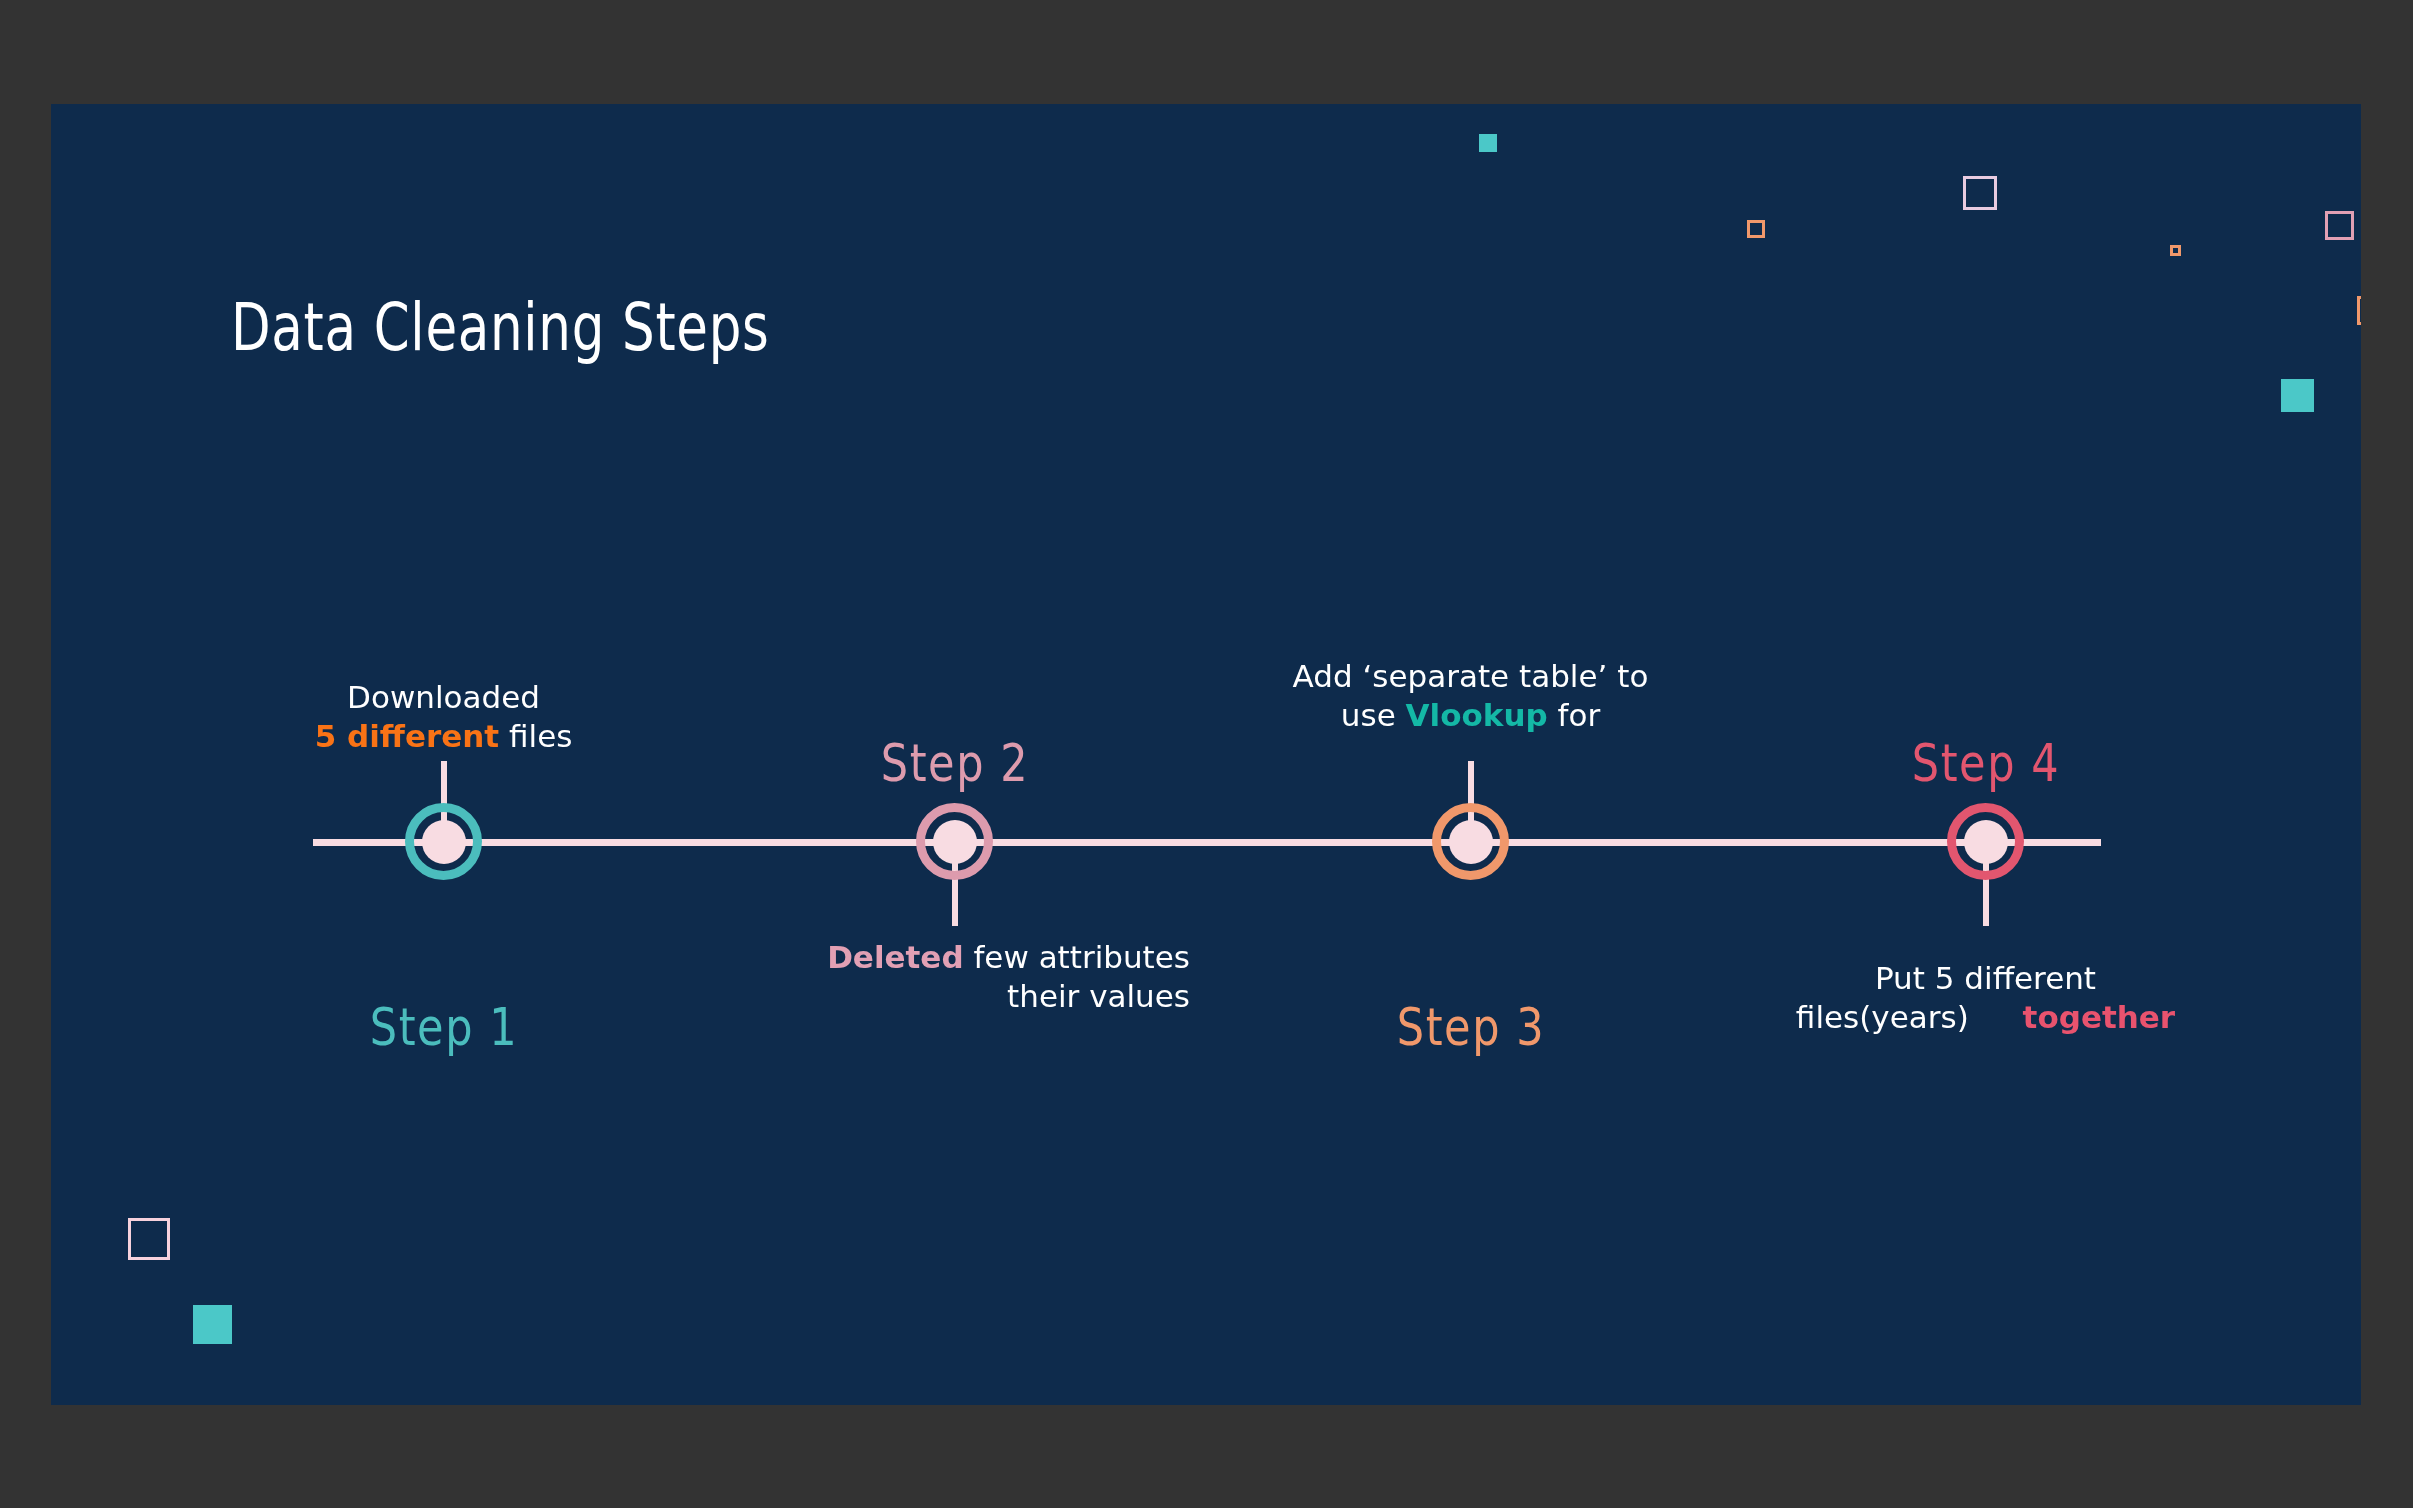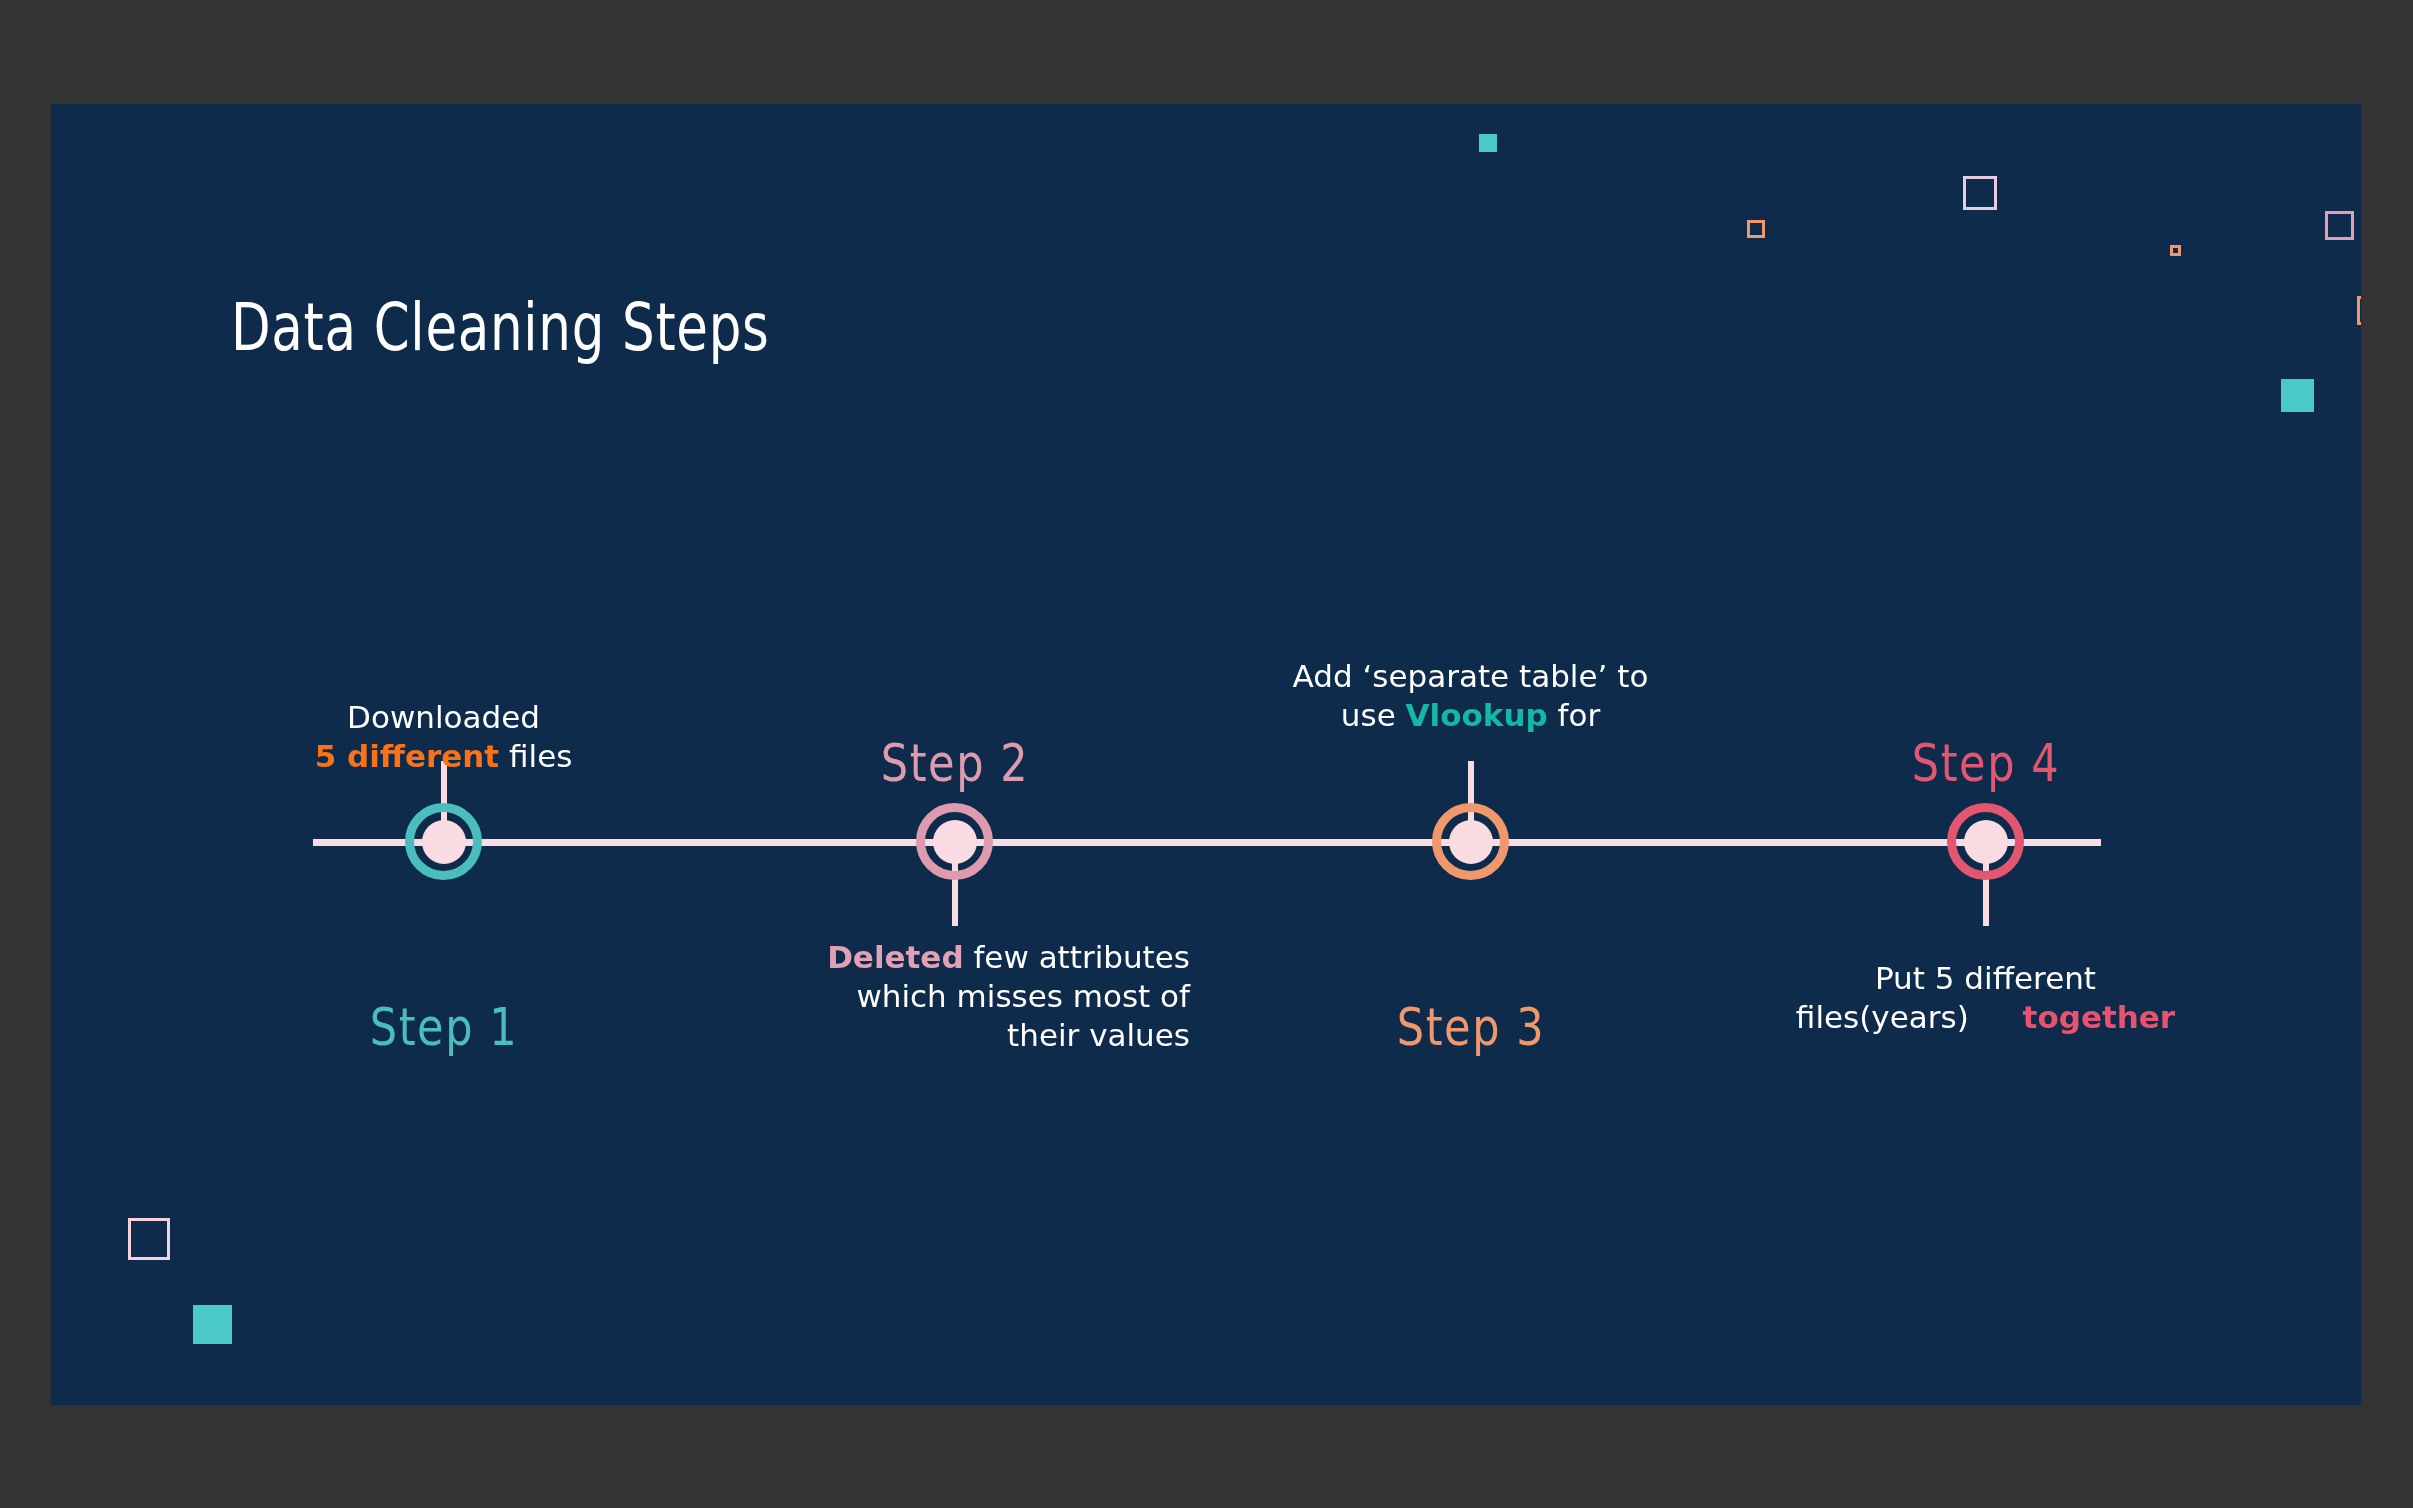--- a/index.html
+++ b/index.html
@@ -101,21 +101,21 @@
         <div class="dot" style="background: rgb(248, 220, 226);"></div>
       </div>
       <div class="node" style="left: 1935px; width: 0px;">
         <div class="stem down" style="height: 84px;"></div>
         <div class="ring" style="border-color: rgb(226, 86, 111);"></div>
         <div class="dot" style="background: rgb(248, 220, 226);"></div>
       </div>
     </div>
 
 <div class="step-label" style="color: rgb(75, 189, 189); width: 352px; left: 217px; top: 893px;">Step 1</div>
-    <div class="step-desc" style="width: 469px; left: 158px; top: 574px; margin-top: 20px;"><div>Downloaded</div><div><b style="color: #f97316; text-align: right;">5 different</b> files</div></div>
+    <div class="step-desc" style="width: 469px; left: 158px; top: 574px;"><div>Downloaded</div><div><b style="color: #f97316; text-align: right;">5 different</b> files</div></div>
     <div class="step-label" style="color: rgb(221, 155, 173); width: 352px; left: 728px; top: 629px;">Step 2</div>
-    <div class="step-desc" style="width: 469px; left: 670px; top: 834px; text-align: right;"><div><b style="color: rgb(226, 160, 180);">Deleted</b> few attributes</div><div>which misses most of</div><div>their values</div></div>
+    <div class="step-desc" style="width: 469px; left: 670px; top: 834px; text-align: right;"><div><b style="color: rgb(226, 160, 180);">Deleted</b> few attributes</div><div>their values</div></div>
     <div class="step-label" style="color: rgb(240, 152, 107); width: 352px; left: 1244px; top: 893px;">Step 3</div>
     <div class="step-desc" style="width: 469px; left: 1185px; top: 553px;"><div>Add ‘separate table’ to</div><div>use <b style="color: #14b8a6;">Vlookup</b> for</div></div>
     <div class="step-label" style="color: rgb(226, 86, 111); width: 352px; left: 1759px; top: 629px;">Step 4</div>
     <div class="step-desc" style="width: 469px; left: 1700px; top: 855px; text-align: center;"><div>Put 5 different</div><div>files(years) <b style="color: rgb(232, 83, 110); margin-left: 44px;">together</b></div></div>
   </div>
 
 
 </body></html>

